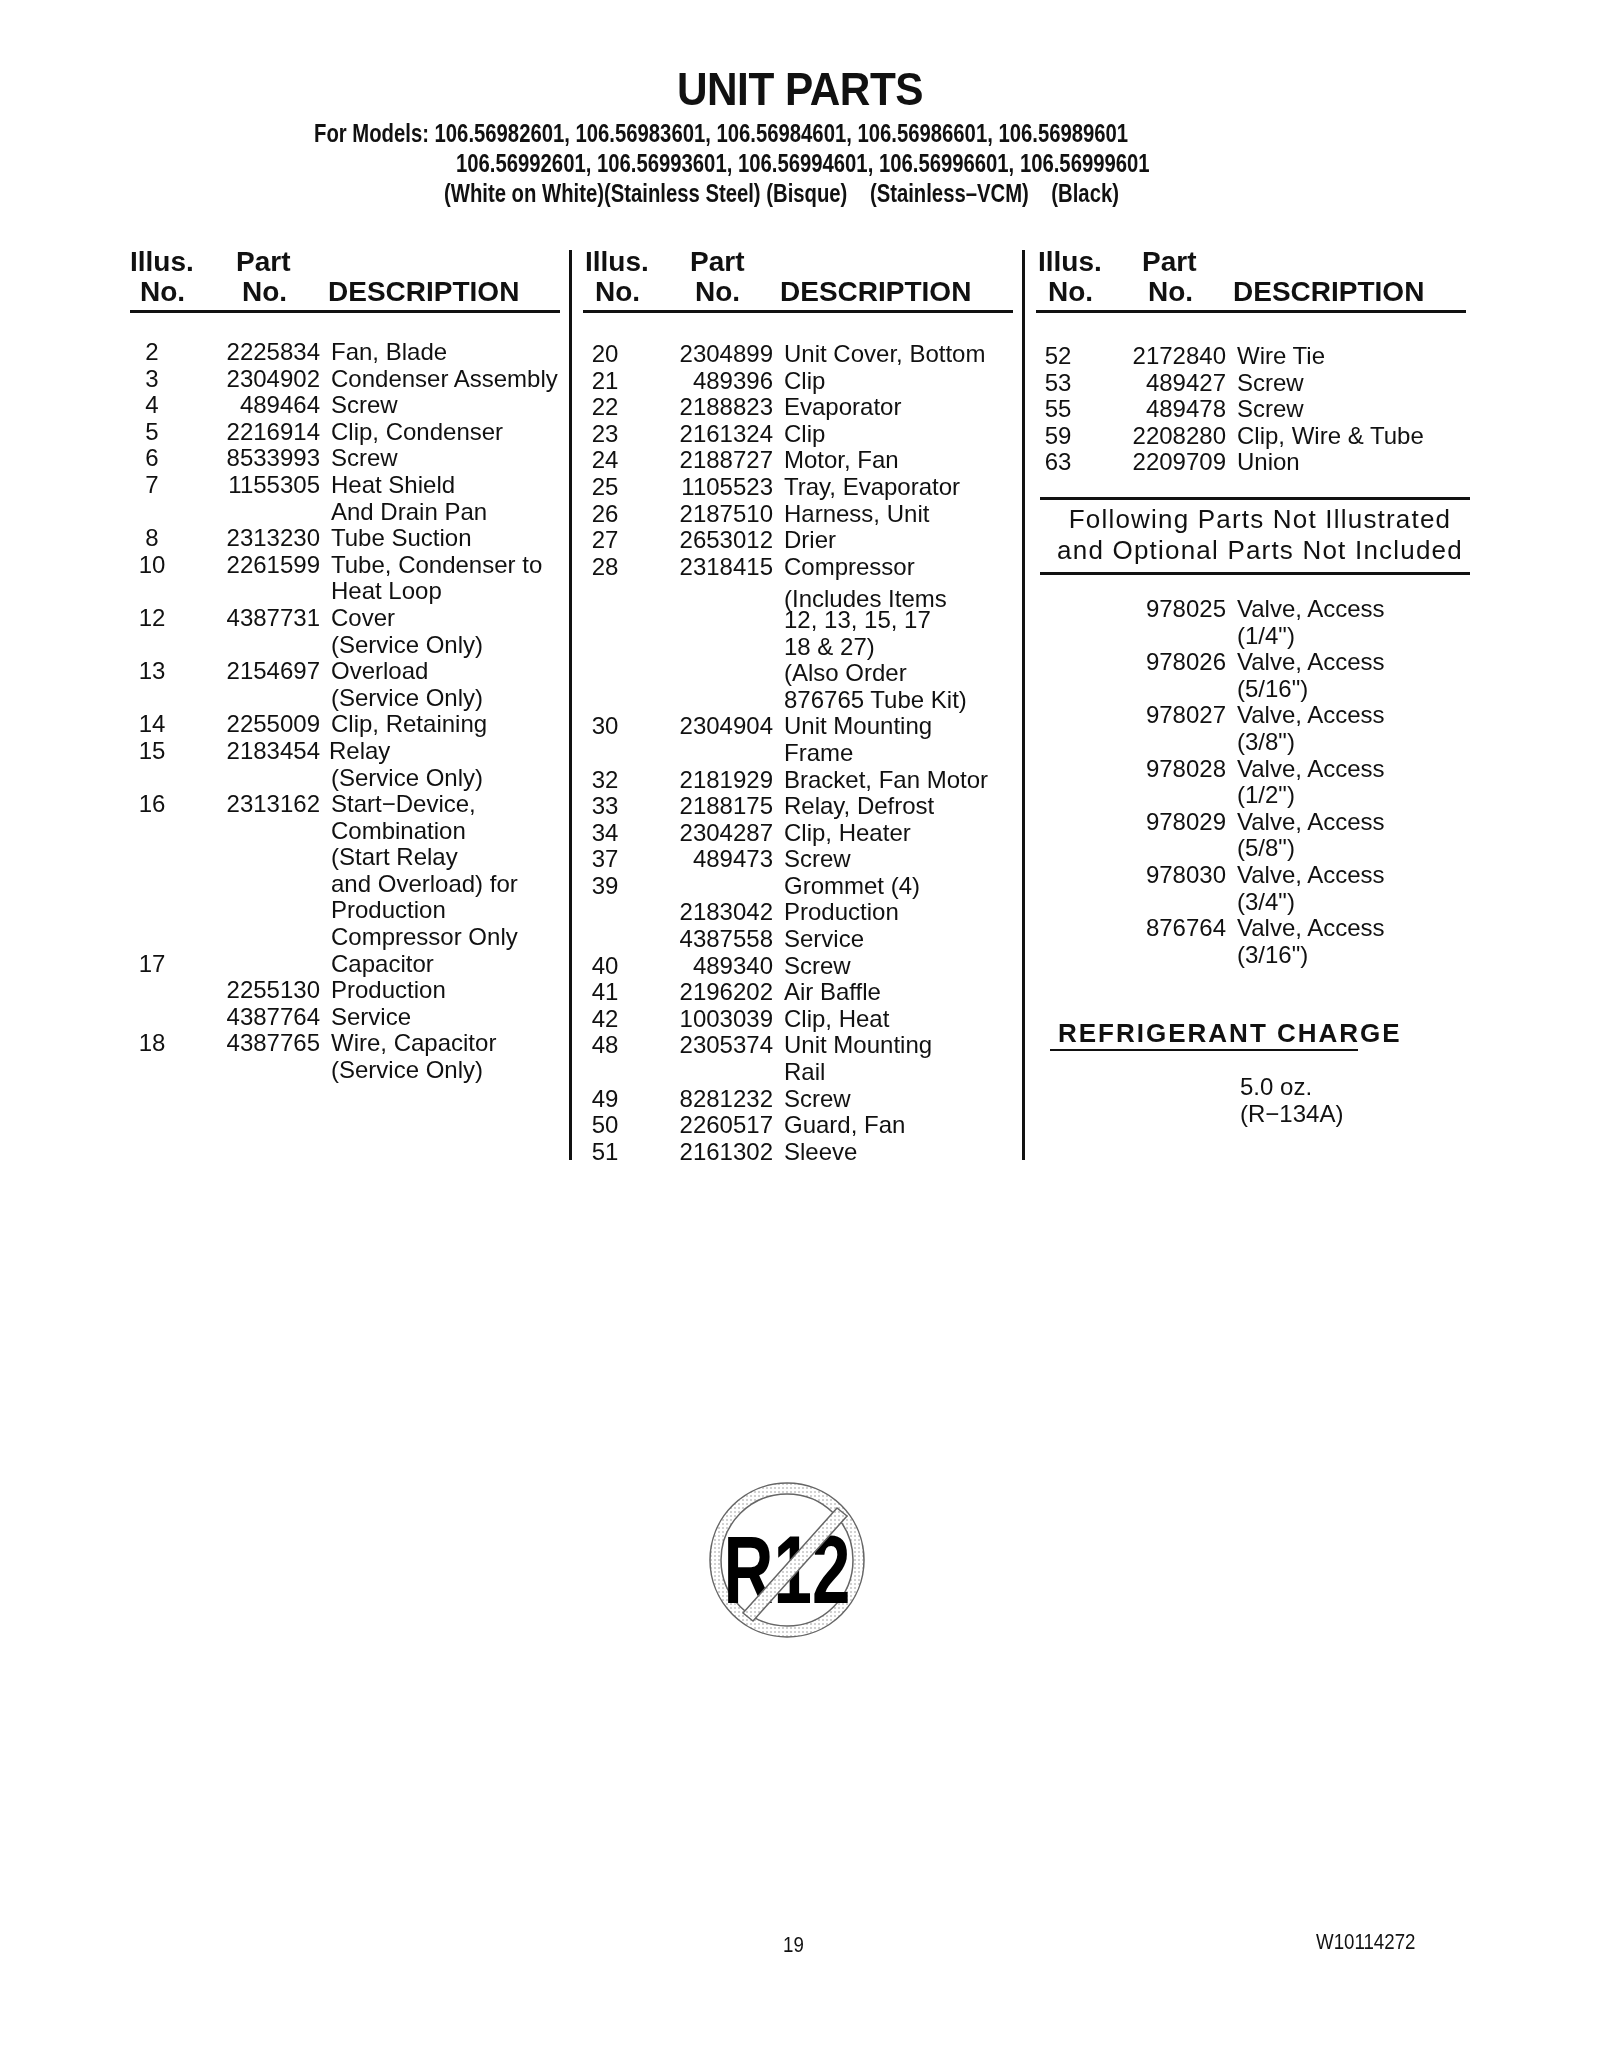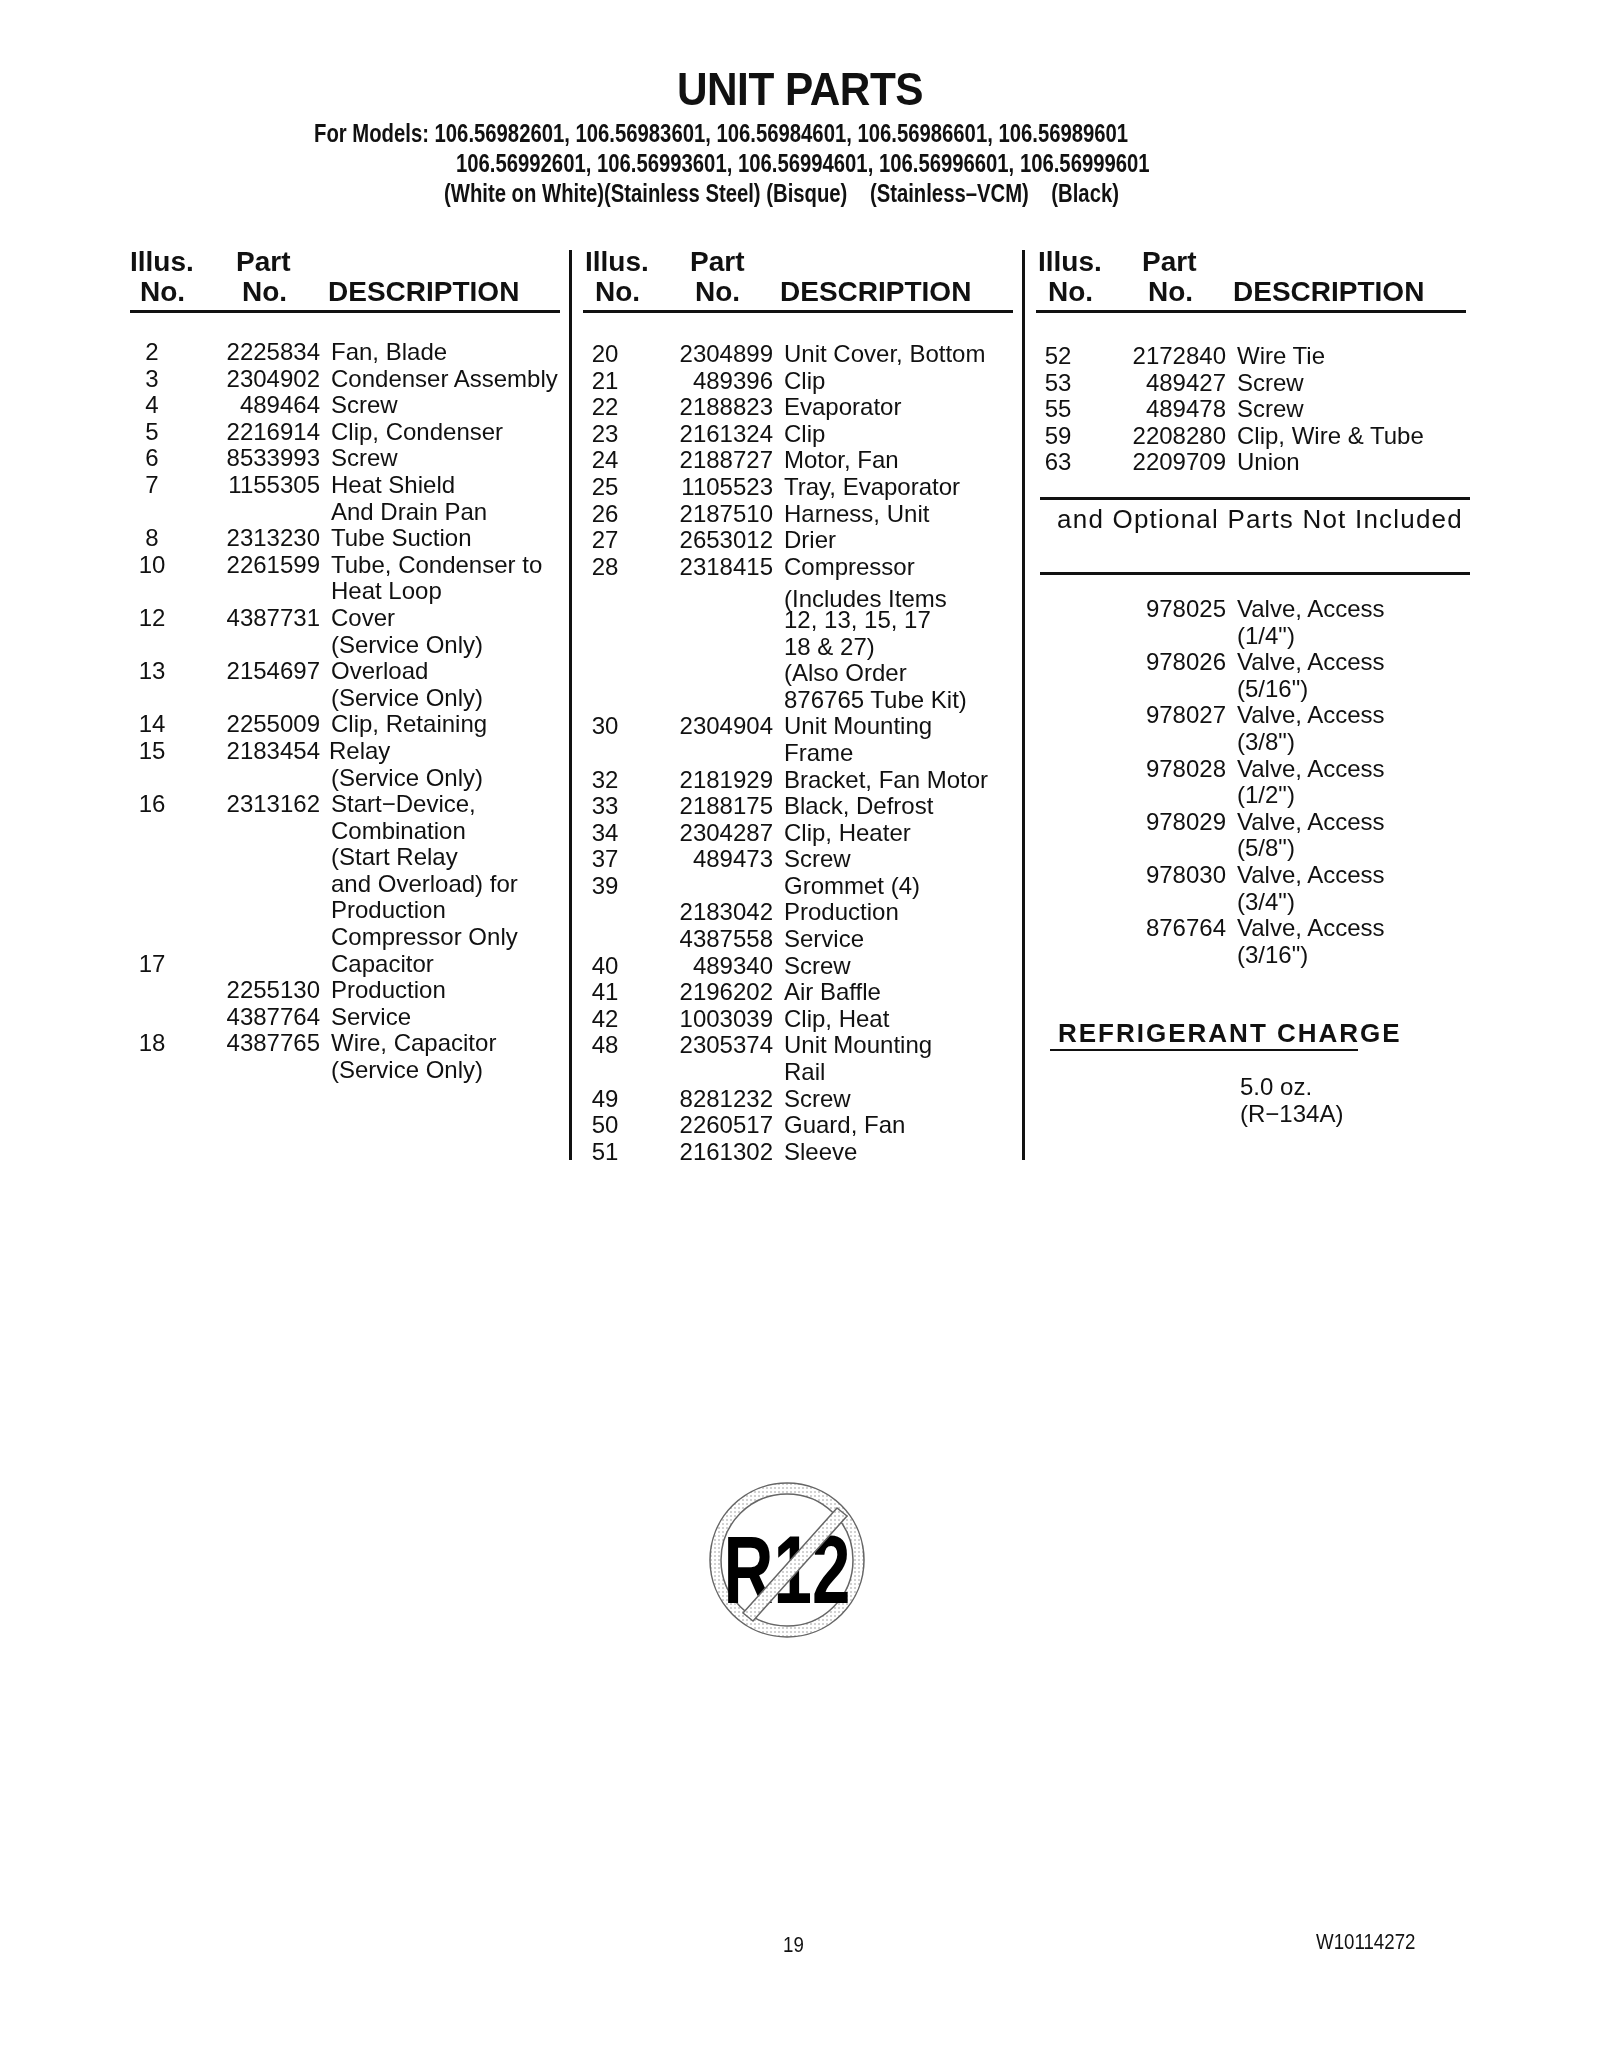--- a/index.html
+++ b/index.html
@@ -285,21 +285,21 @@
       <span class="desc" style="left: 201px;">Frame</span>
     </div>
     <div class="row">
       <span class="illus" style="left: 0px; width: 44px;">32</span>
       <span class="part" style="left: 60px; width: 130px;">2181929</span>
       <span class="desc" style="left: 201px;">Bracket, Fan Motor</span>
     </div>
     <div class="row">
       <span class="illus" style="left: 0px; width: 44px;">33</span>
       <span class="part" style="left: 60px; width: 130px;">2188175</span>
-      <span class="desc" style="left: 201px;">Black, Defrost</span>
+      <span class="desc" style="left: 201px;">Relay, Defrost</span>
     </div>
     <div class="row">
       <span class="illus" style="left: 0px; width: 44px;">34</span>
       <span class="part" style="left: 60px; width: 130px;">2304287</span>
       <span class="desc" style="left: 201px;">Clip, Heater</span>
     </div>
     <div class="row">
       <span class="illus" style="left: 0px; width: 44px;">37</span>
       <span class="part" style="left: 60px; width: 130px;">489473</span>
       <span class="desc" style="left: 201px;">Screw</span>
@@ -384,20 +384,21 @@
     </div>
     <div class="row">
       <span class="illus" style="left: 0px; width: 44px;">63</span>
       <span class="part" style="left: 60px; width: 130px;">2209709</span>
       <span class="desc" style="left: 201px;">Union</span>
     </div>
   </div>
 
 <div class="rule" style="left:1040px; top:497px; width:430px;"></div>
 <div class="note" style="left:1040px; top:504px; width:440px;">
+  <div>Following Parts Not Illustrated</div>
   <div>and Optional Parts Not Included</div>
 </div>
 <div class="rule" style="left:1040px; top:572px; width:430px;"></div>
 
 <div class="rows" id="col3opt" style="left:1036px; top:596px; width:440px;">
     <div class="row">
       <span class="illus" style="left: 0px; width: 44px;"></span>
       <span class="part" style="left: 60px; width: 130px;">978025</span>
       <span class="desc" style="left: 201px;">Valve, Access</span>
     </div>

